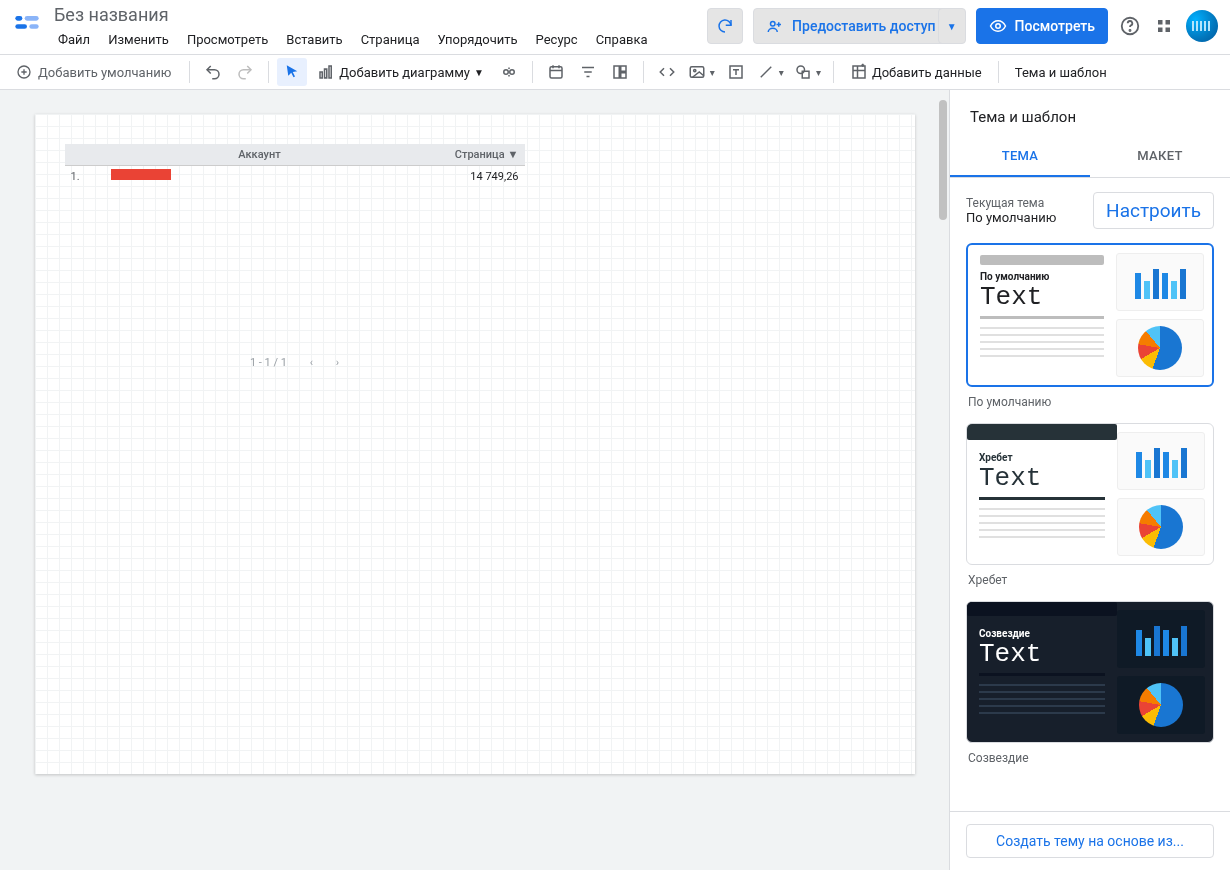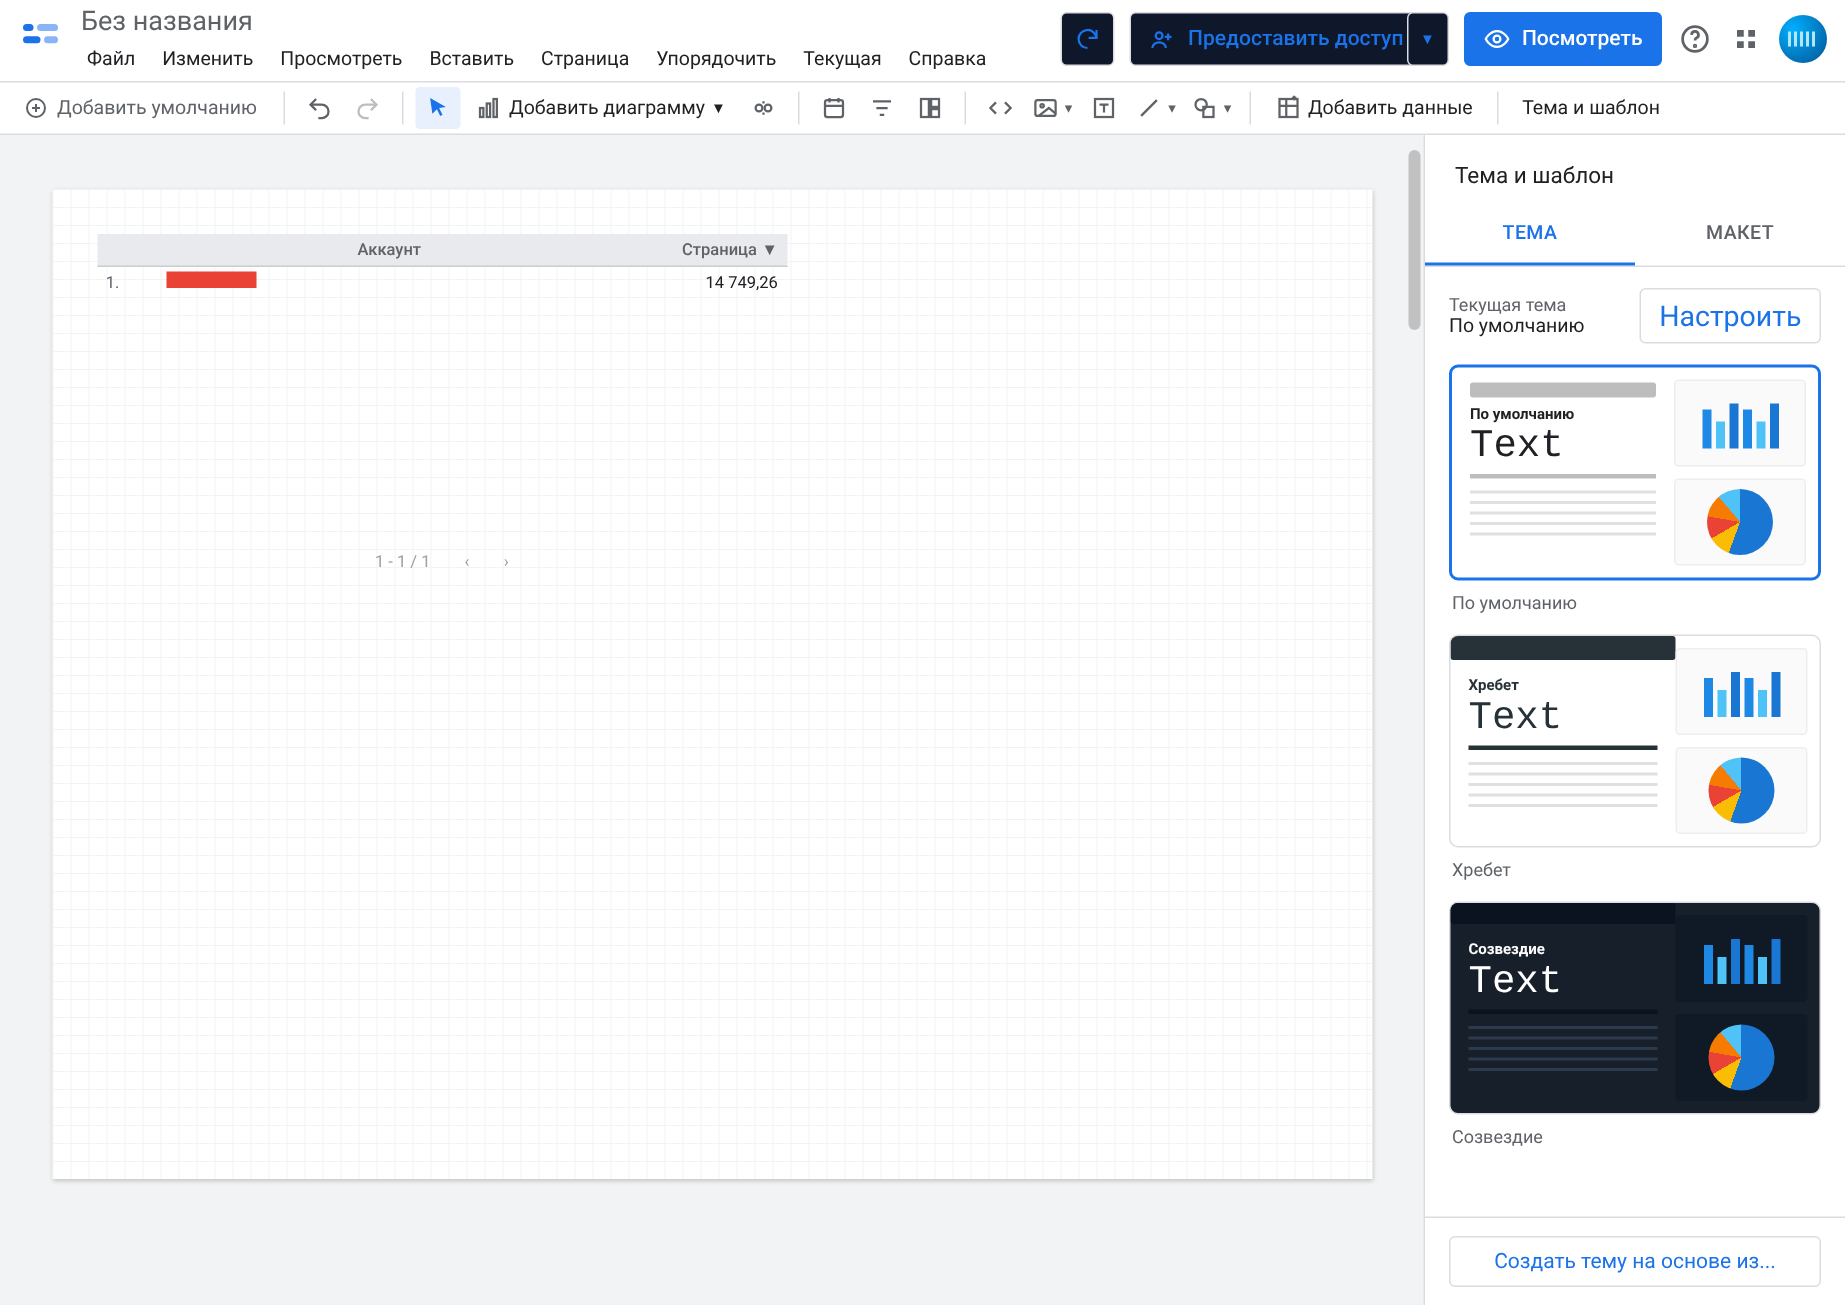--- a/index.html
+++ b/index.html
@@ -16,21 +16,21 @@
   
   
   .hdr{display:flex;align-items:flex-start;padding:4px 12px 0 12px;height:54px;border-bottom:1px solid #fff;}
   .logo{width:30px;height:30px;margin-top:4px;margin-right:8px;display:flex;align-items:center;justify-content:center;}
   .logo svg{width:28px;height:28px;}
   .title-area{display:flex;flex-direction:column;flex:1;}
   .doc-title{font-size:18px;color:var(--text2);line-height:22px;padding-left:4px;}
   .menubar{display:flex;gap:2px;padding-top:2px;}
   .menubar-item{font-size:13px;color:var(--text);padding:4px 8px;border-radius:3px;cursor:pointer;}
   .hdr-actions{display:flex;align-items:center;gap:10px;margin-top:4px;}
-  .btn{display:flex;align-items:center;justify-content:center;height:36px;border-radius:4px;font-size:14px;cursor:pointer;border:1px solid var(--border);background:#0f172a;padding:0 12px;gap:8px;}
+  .btn{display:flex;align-items:center;justify-content:center;height:36px;border-radius:4px;font-size:14px;cursor:pointer;border:1px solid var(--border);background:#e5e5e5;padding:0 12px;gap:8px;}
   .btn.icon-only{width:36px;padding:0;}
   .btn.primary{background:var(--blue);color:#fff;border-color:var(--blue);font-weight:500;}
   .btn.share{color:var(--blue);font-weight:500;}
   .btn.share-split{border-left:1px solid var(--border);width:28px;padding:0;margin-left:-11px;color:var(--blue);}
   .hdr-icon{width:24px;height:24px;display:flex;align-items:center;justify-content:center;color:var(--text2);cursor:pointer;}
   .avatar{width:32px;height:32px;border-radius:50%;background:radial-gradient(circle at 30% 30%,#00b0ff,#0277bd 60%,#01579b);display:flex;align-items:center;justify-content:center;overflow:hidden;}
   .avatar::after{content:"";width:20px;height:10px;background:repeating-linear-gradient(90deg,#b3e5fc 0 2px,transparent 2px 4px);}
   
   
   .toolbar{display:flex;align-items:center;height:36px;border-top:1px solid var(--border);border-bottom:1px solid var(--border);padding:0 6px;gap:2px;}
@@ -38,21 +38,21 @@
   .tb-btn.active{background:#e8f0fe;color:var(--blue);}
   .tb-btn.text{color:var(--text);padding:0 8px;}
   .tb-sep{width:1px;height:22px;background:var(--border);margin:0 6px;}
   .tb-btn svg{width:18px;height:18px;}
   .add-page{display:flex;align-items:center;gap:6px;color:var(--text2);font-size:13px;padding:0 10px;cursor:pointer;}
   .caret{font-size:10px;}
   
   
   .main{display:flex;height:calc(870px - 54px - 36px);}
   .canvas-wrap{flex:1;background:#f1f3f4;position:relative;overflow:hidden;border-right:1px solid var(--border);}
-  .canvas-scroll{position:absolute;inset:0;overflow:auto;padding:24px;margin-top:12px;}
+  .canvas-scroll{position:absolute;inset:0;overflow:auto;padding:24px;}
   .page{width:880px;height:660px;background:#fff;box-shadow:0 1px 3px rgba(0,0,0,.2);margin:0 auto;
     background-image:linear-gradient(#f1f3f4 1px,transparent 1px),linear-gradient(90deg,#f1f3f4 1px,transparent 1px);
     background-size:12px 12px;position:relative;}
   
   
   .tbl{position:absolute;top:30px;left:30px;width:460px;font-size:11px;}
   .tbl-hdr{display:flex;background:#e8eaed;border-bottom:1px solid #ccc;}
   .th{padding:4px 6px;color:var(--text2);font-weight:500;}
   .th.idx{width:40px;}
   .th.name{flex:1;text-align:center;}
@@ -121,21 +121,21 @@
   </div>
   <div class="title-area">
     <div class="doc-title">Без названия</div>
     <div class="menubar">
       <div class="menubar-item">Файл</div>
       <div class="menubar-item">Изменить</div>
       <div class="menubar-item">Просмотреть</div>
       <div class="menubar-item">Вставить</div>
       <div class="menubar-item">Страница</div>
       <div class="menubar-item">Упорядочить</div>
-      <div class="menubar-item">Текущая</div>
+      <div class="menubar-item">Ресурс</div>
       <div class="menubar-item">Справка</div>
     </div>
   </div>
   <div class="hdr-actions">
     <div class="btn icon-only" title="Обновить">
       <svg viewBox="0 0 24 24" width="18" height="18" fill="none" stroke="#1a73e8" stroke-width="2">
           <path d="M20 11A8 8 0 1 0 12 20"></path>
           <path d="M20 4v7h-7"></path>
         </svg>
     </div>

